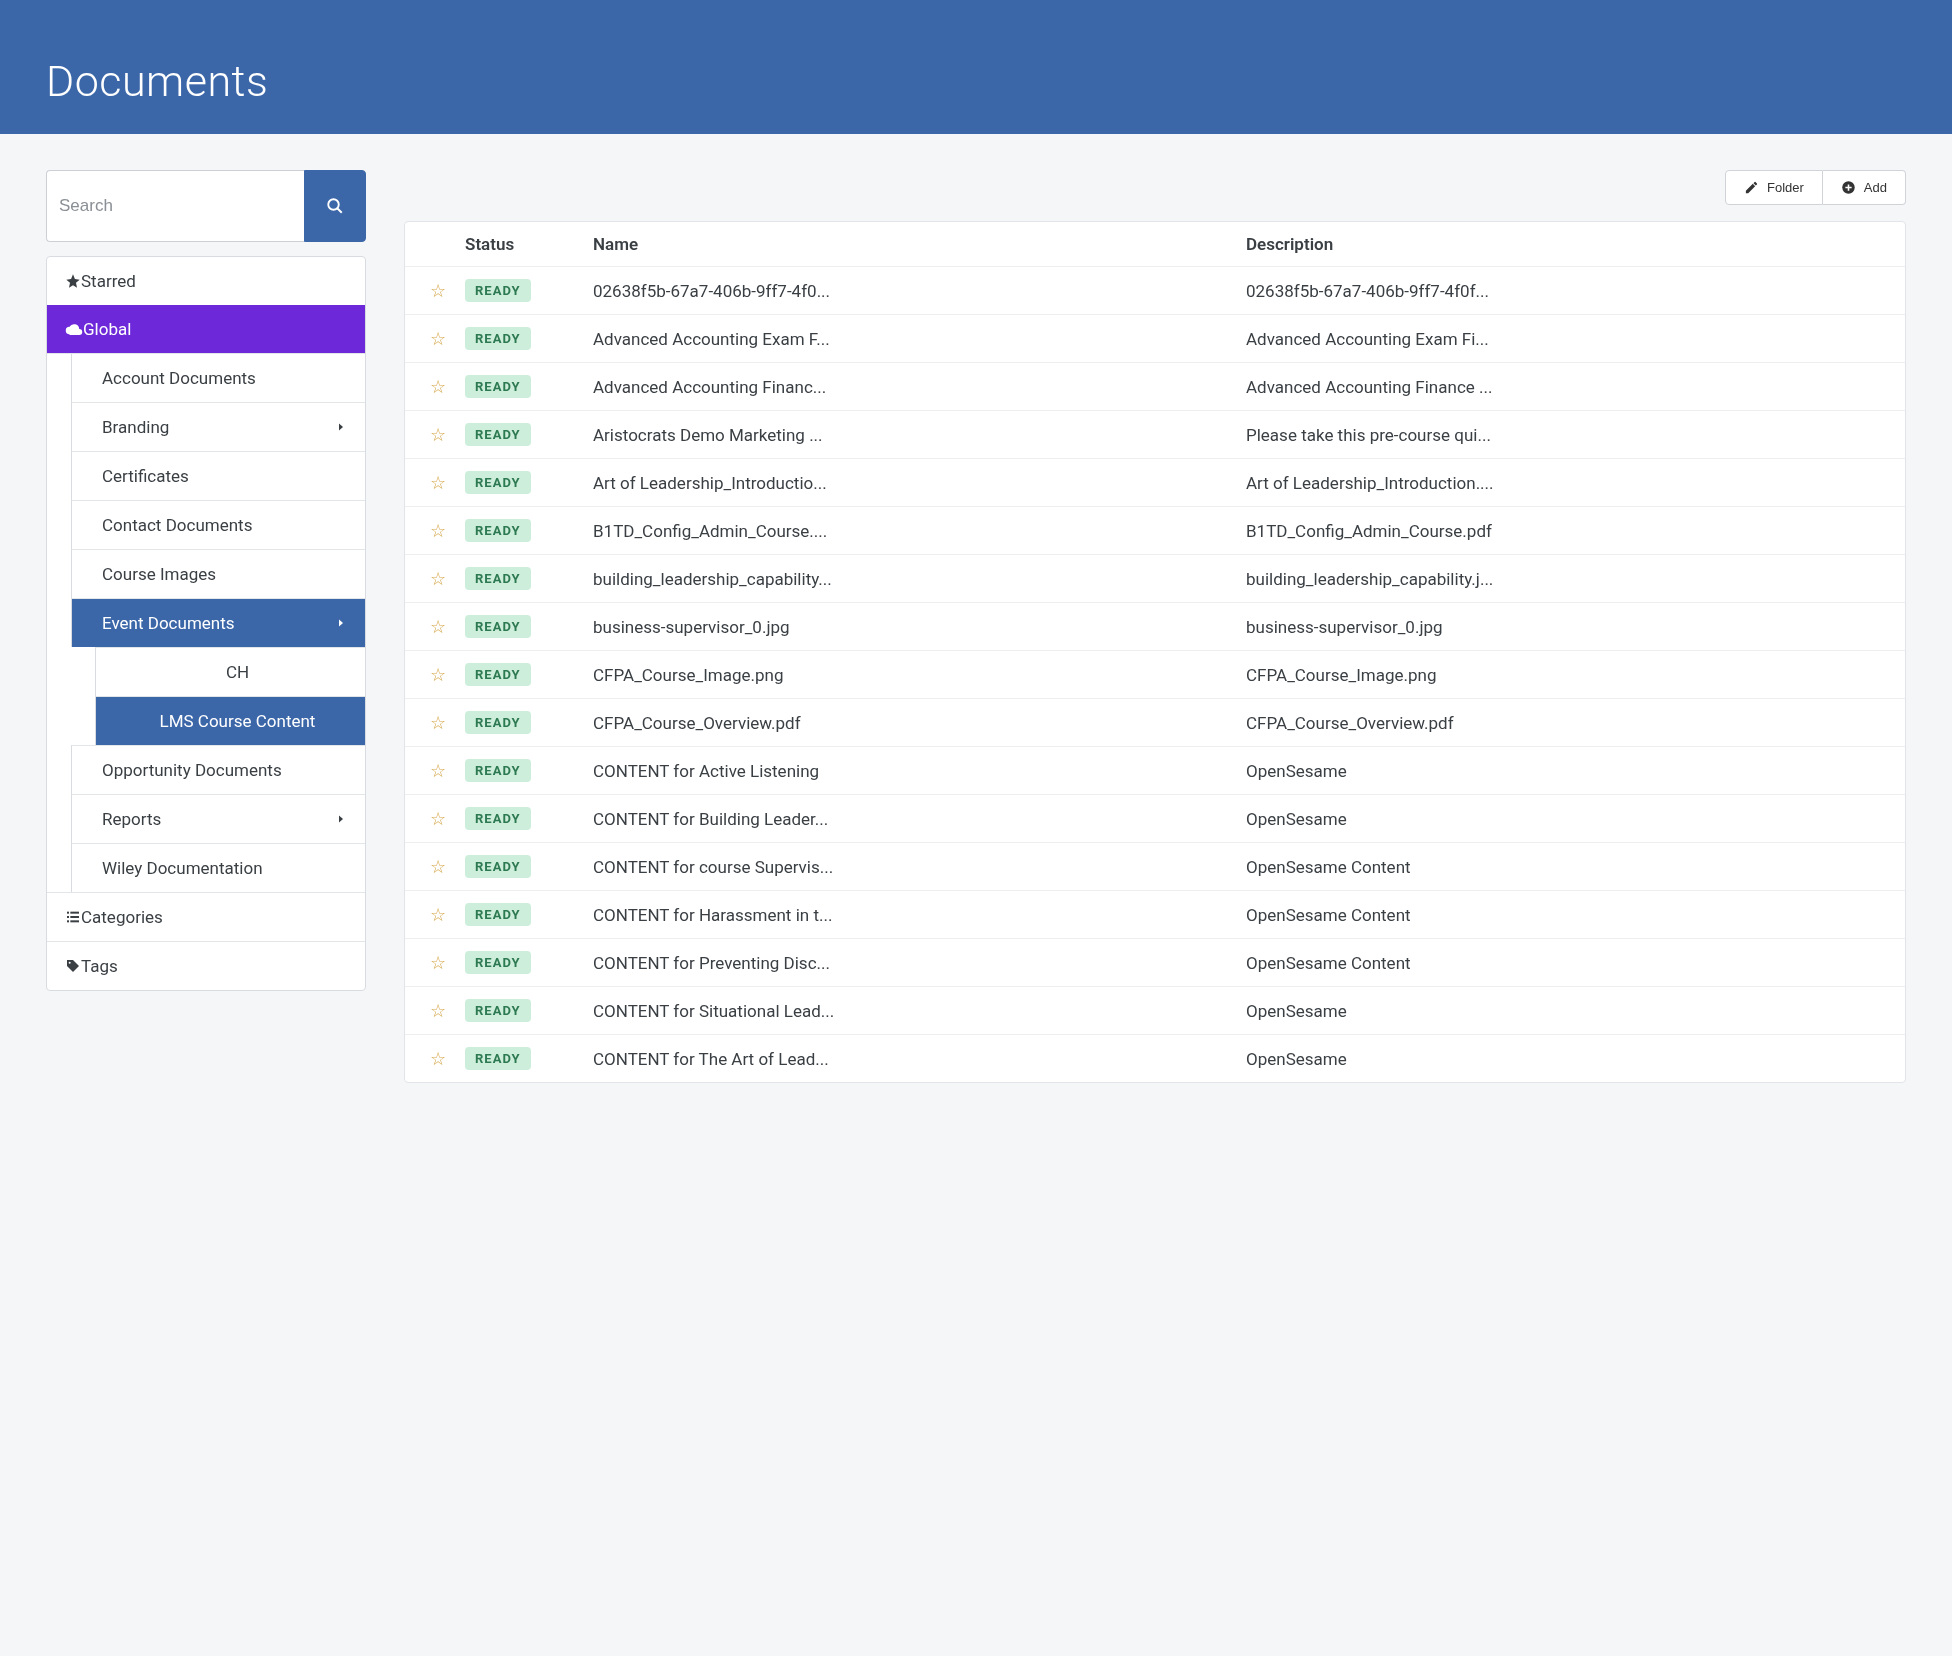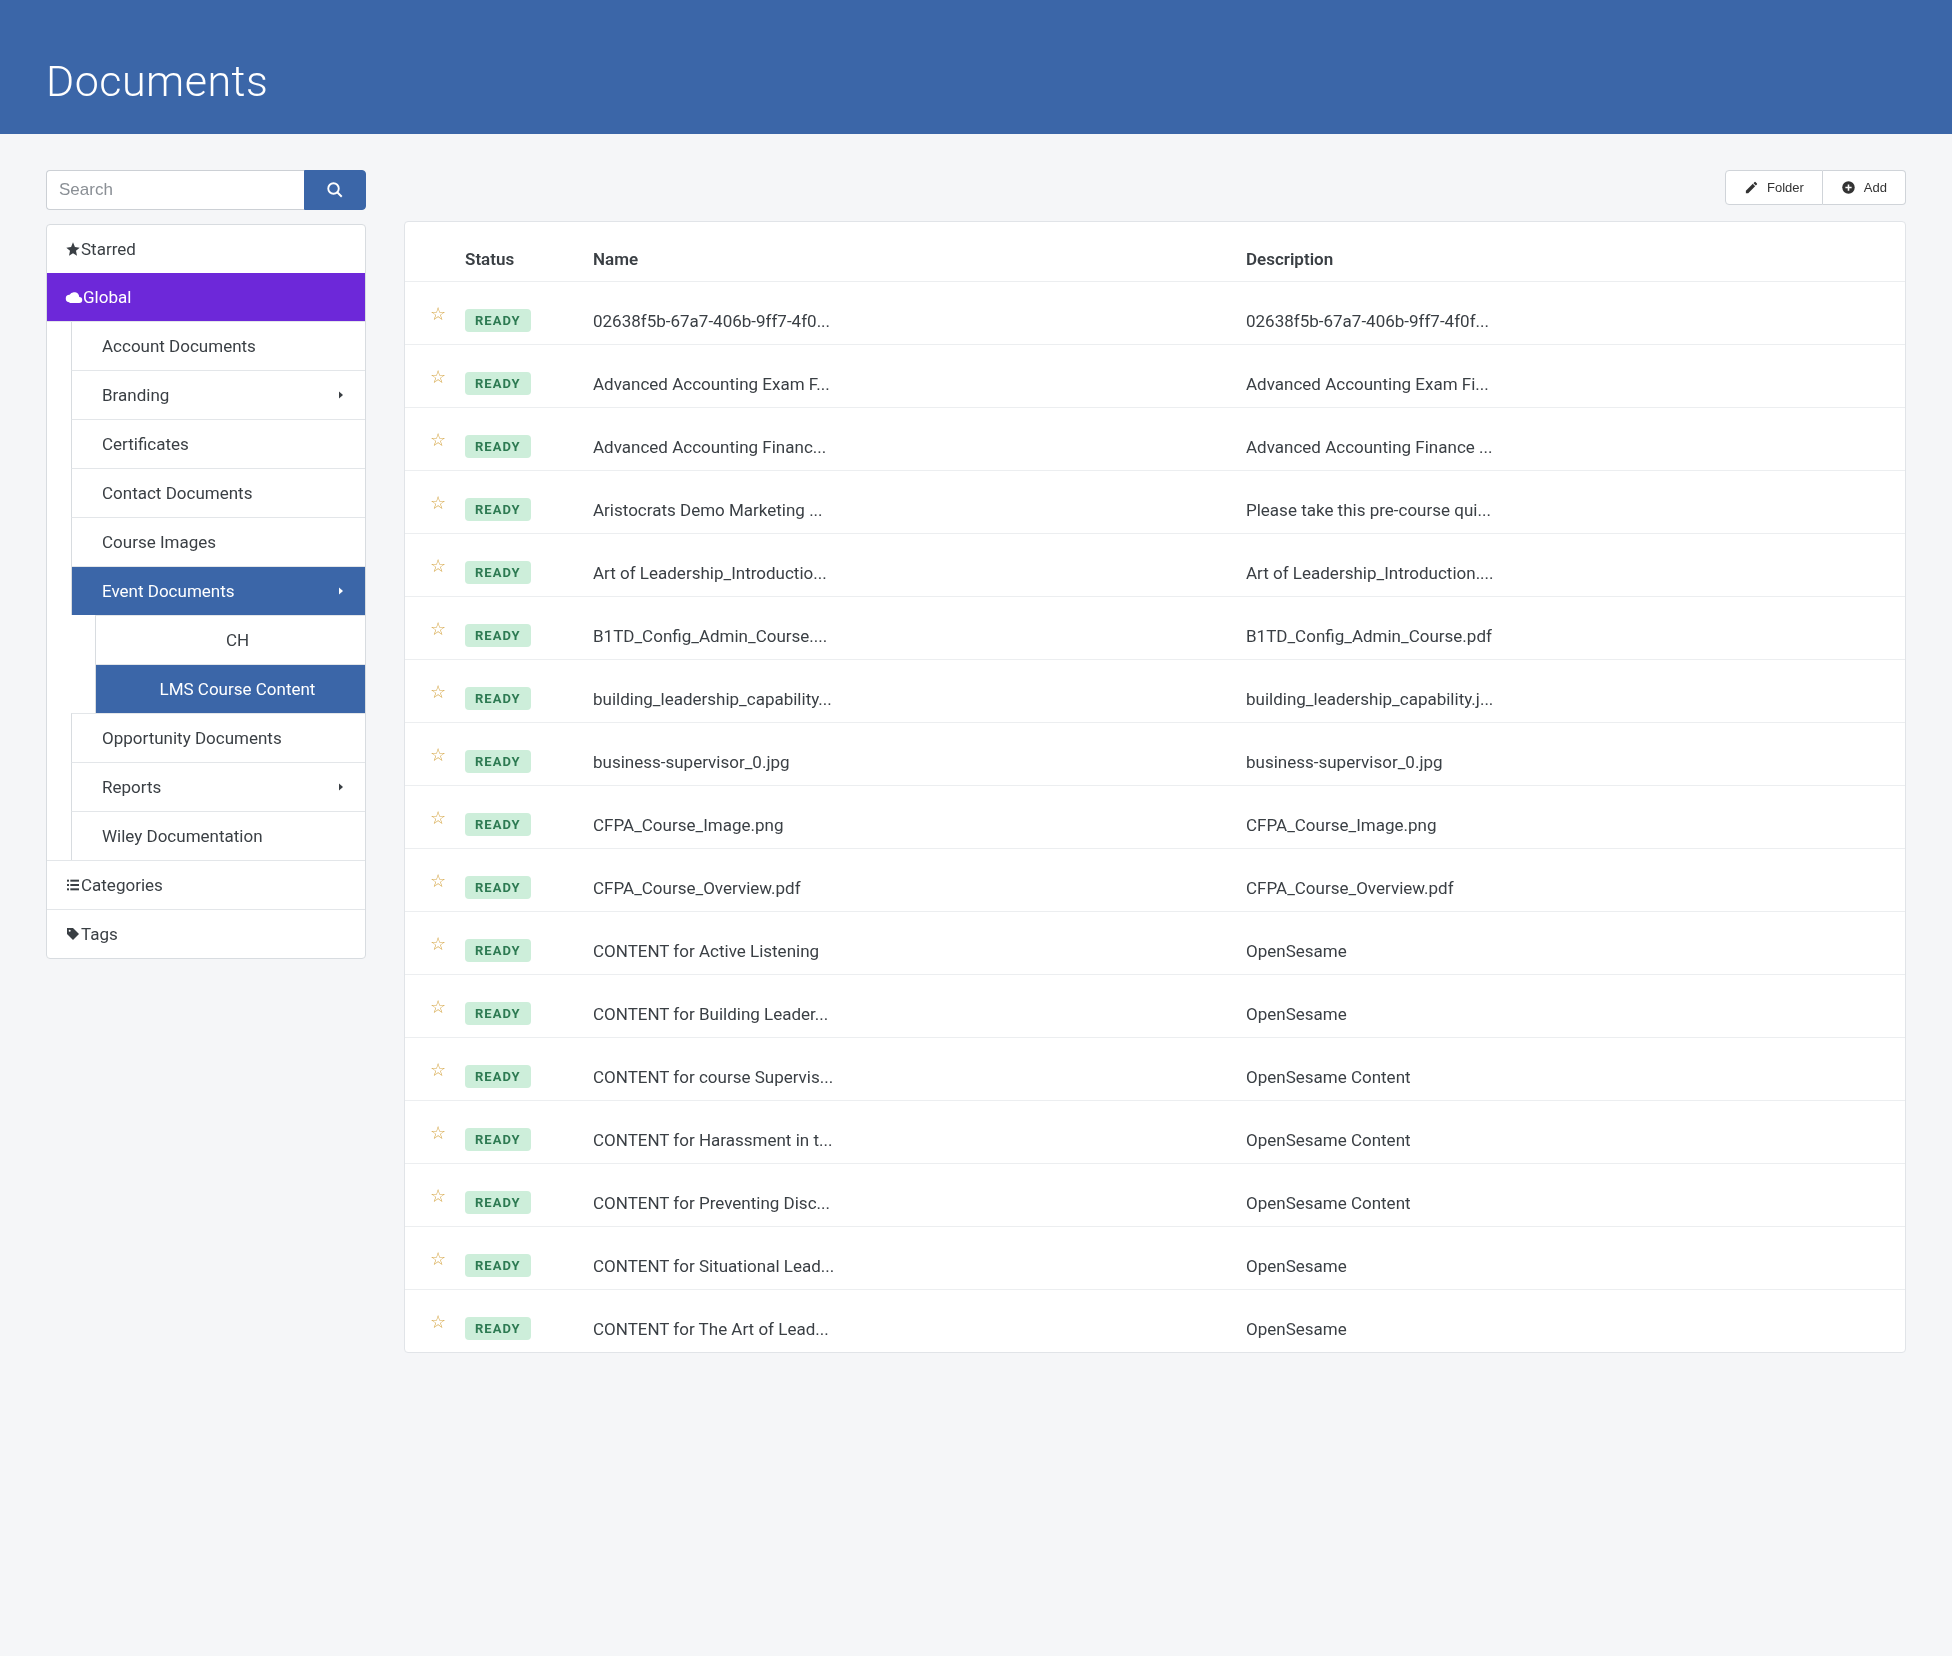--- a/index.html
+++ b/index.html
@@ -26,21 +26,21 @@
     gap: 38px;
     align-items: flex-start;
   }
   .sidebar { width: 320px; flex-shrink: 0; }
   .search-row { display: flex; margin-bottom: 14px; }
   .search-input {
     flex: 1;
     border: 1px solid #ccd0d5;
     border-right: none;
     border-radius: 4px 0 0 4px;
-    padding: 9px 12px;
+    padding: 25px 12px;
     font-size: 17px;
     color: #701a75;
     background: #fff;
   }
   .search-input::placeholder { color: #8a8f95; }
   .search-btn {
     width: 62px;
     background: #3b66a8;
     border: 1px solid #3b66a8;
     border-radius: 0 4px 4px 0;
@@ -119,21 +119,20 @@
     gap: 8px;
     border-bottom: 1px solid #eceef0;
   }
   .thead { font-weight: 600; color: #2d3436; }
   .trow:last-child { border-bottom: none; }
   .cell {
     white-space: nowrap;
     overflow: hidden;
     text-overflow: ellipsis;
     color: #3a3f44;
-    margin-top: 15px;
   }
   .star-cell { text-align: center; }
   .star-outline { color: #d6a84a; font-size: 18px; cursor: pointer; }
   .badge {
     display: inline-block;
     background: #cdeeda;
     color: #2d7a52;
     font-weight: 700;
     font-size: 13px;
     letter-spacing: 1px;

